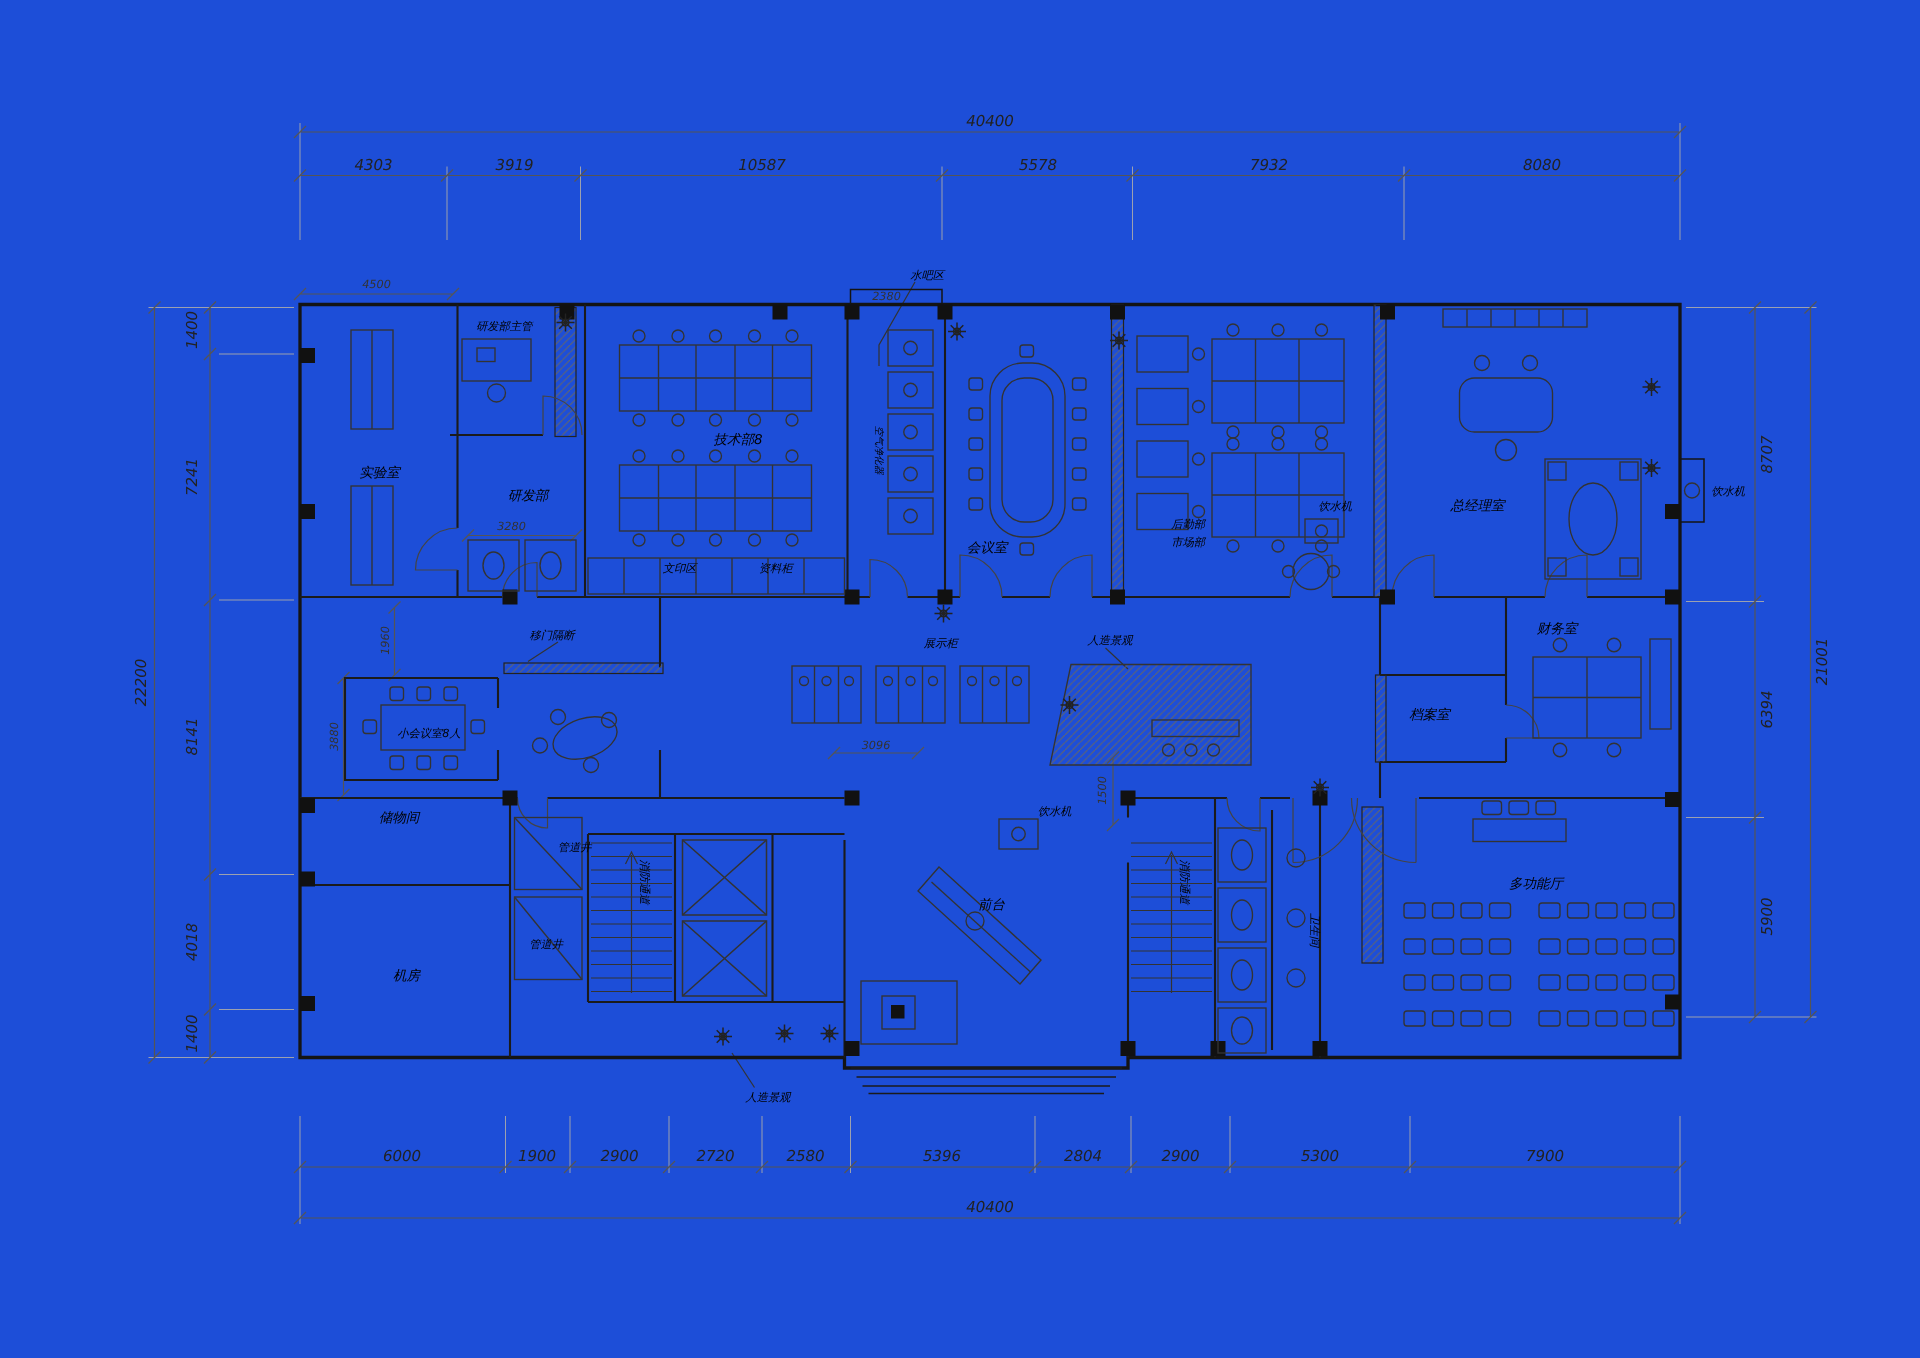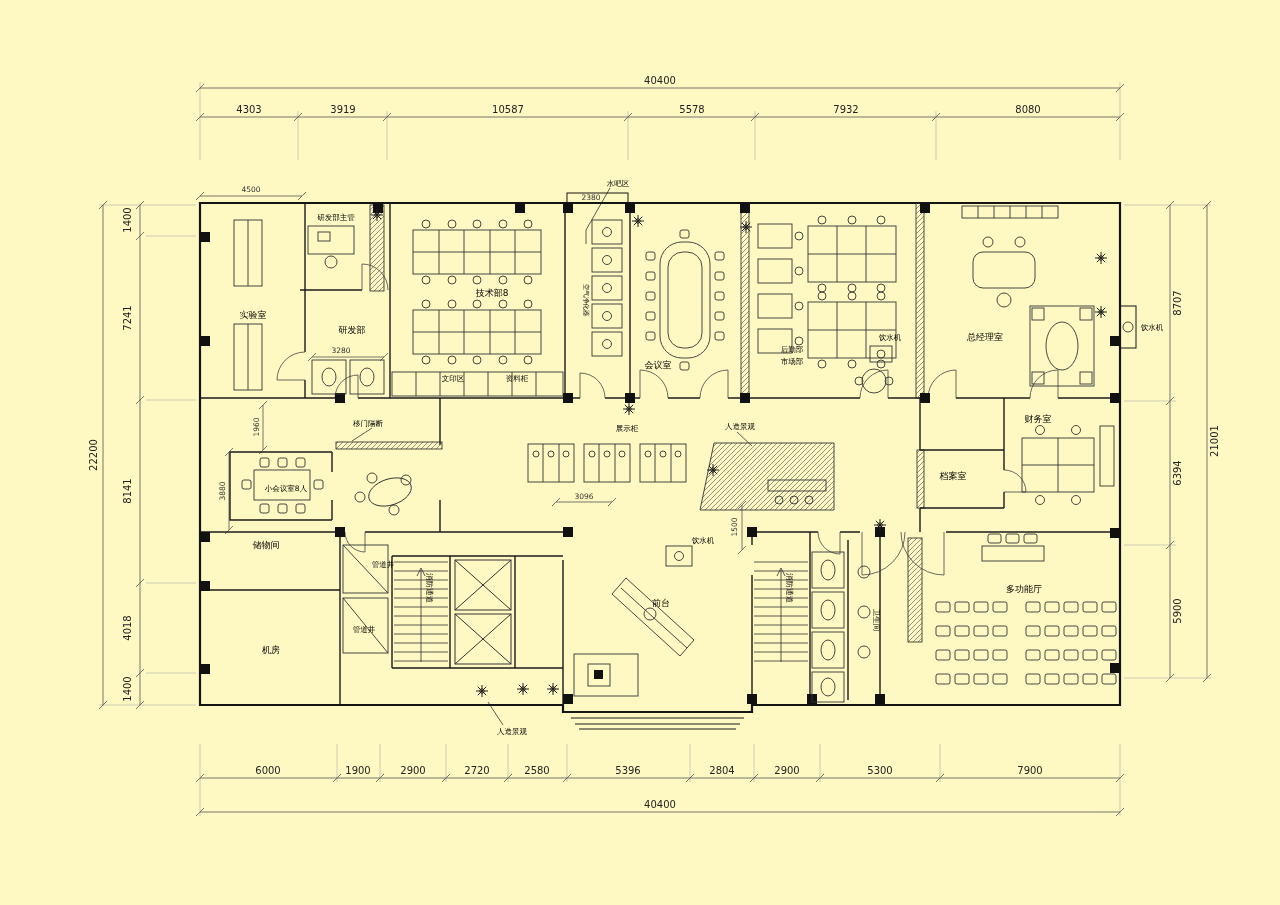--- a/index.html
+++ b/index.html
@@ -1,17 +1,17 @@
 <!DOCTYPE html>
 <html><head>
 <meta charset="utf-8">
 <style>
   html,body{margin:0;padding:0;background:#fff;}
-  .canvas{position:relative;width:1280px;height:905px;background:#fef9c3;overflow:hidden;
-          font-family:"DejaVu Sans",sans-serif;}
+  .canvas{position:relative;width:1280px;height:905px;background:#1d4ed8;overflow:hidden;
+          font-family:"DejaVu Sans",sans-serif;font-style:italic;}
   svg{position:absolute;left:0;top:0;}
   text{font-family:"DejaVu Sans",sans-serif;fill:#1c1c1c;}
   .dim{font-size:10px;fill:#222;}
   .dims{font-size:7.5px;fill:#333;}
   .room{font-size:9px;fill:#000;}
   .rooms{font-size:7.5px;fill:#000;}
   .roomxs{font-size:6.5px;fill:#000;}
 </style>
 </head>
 <body>

